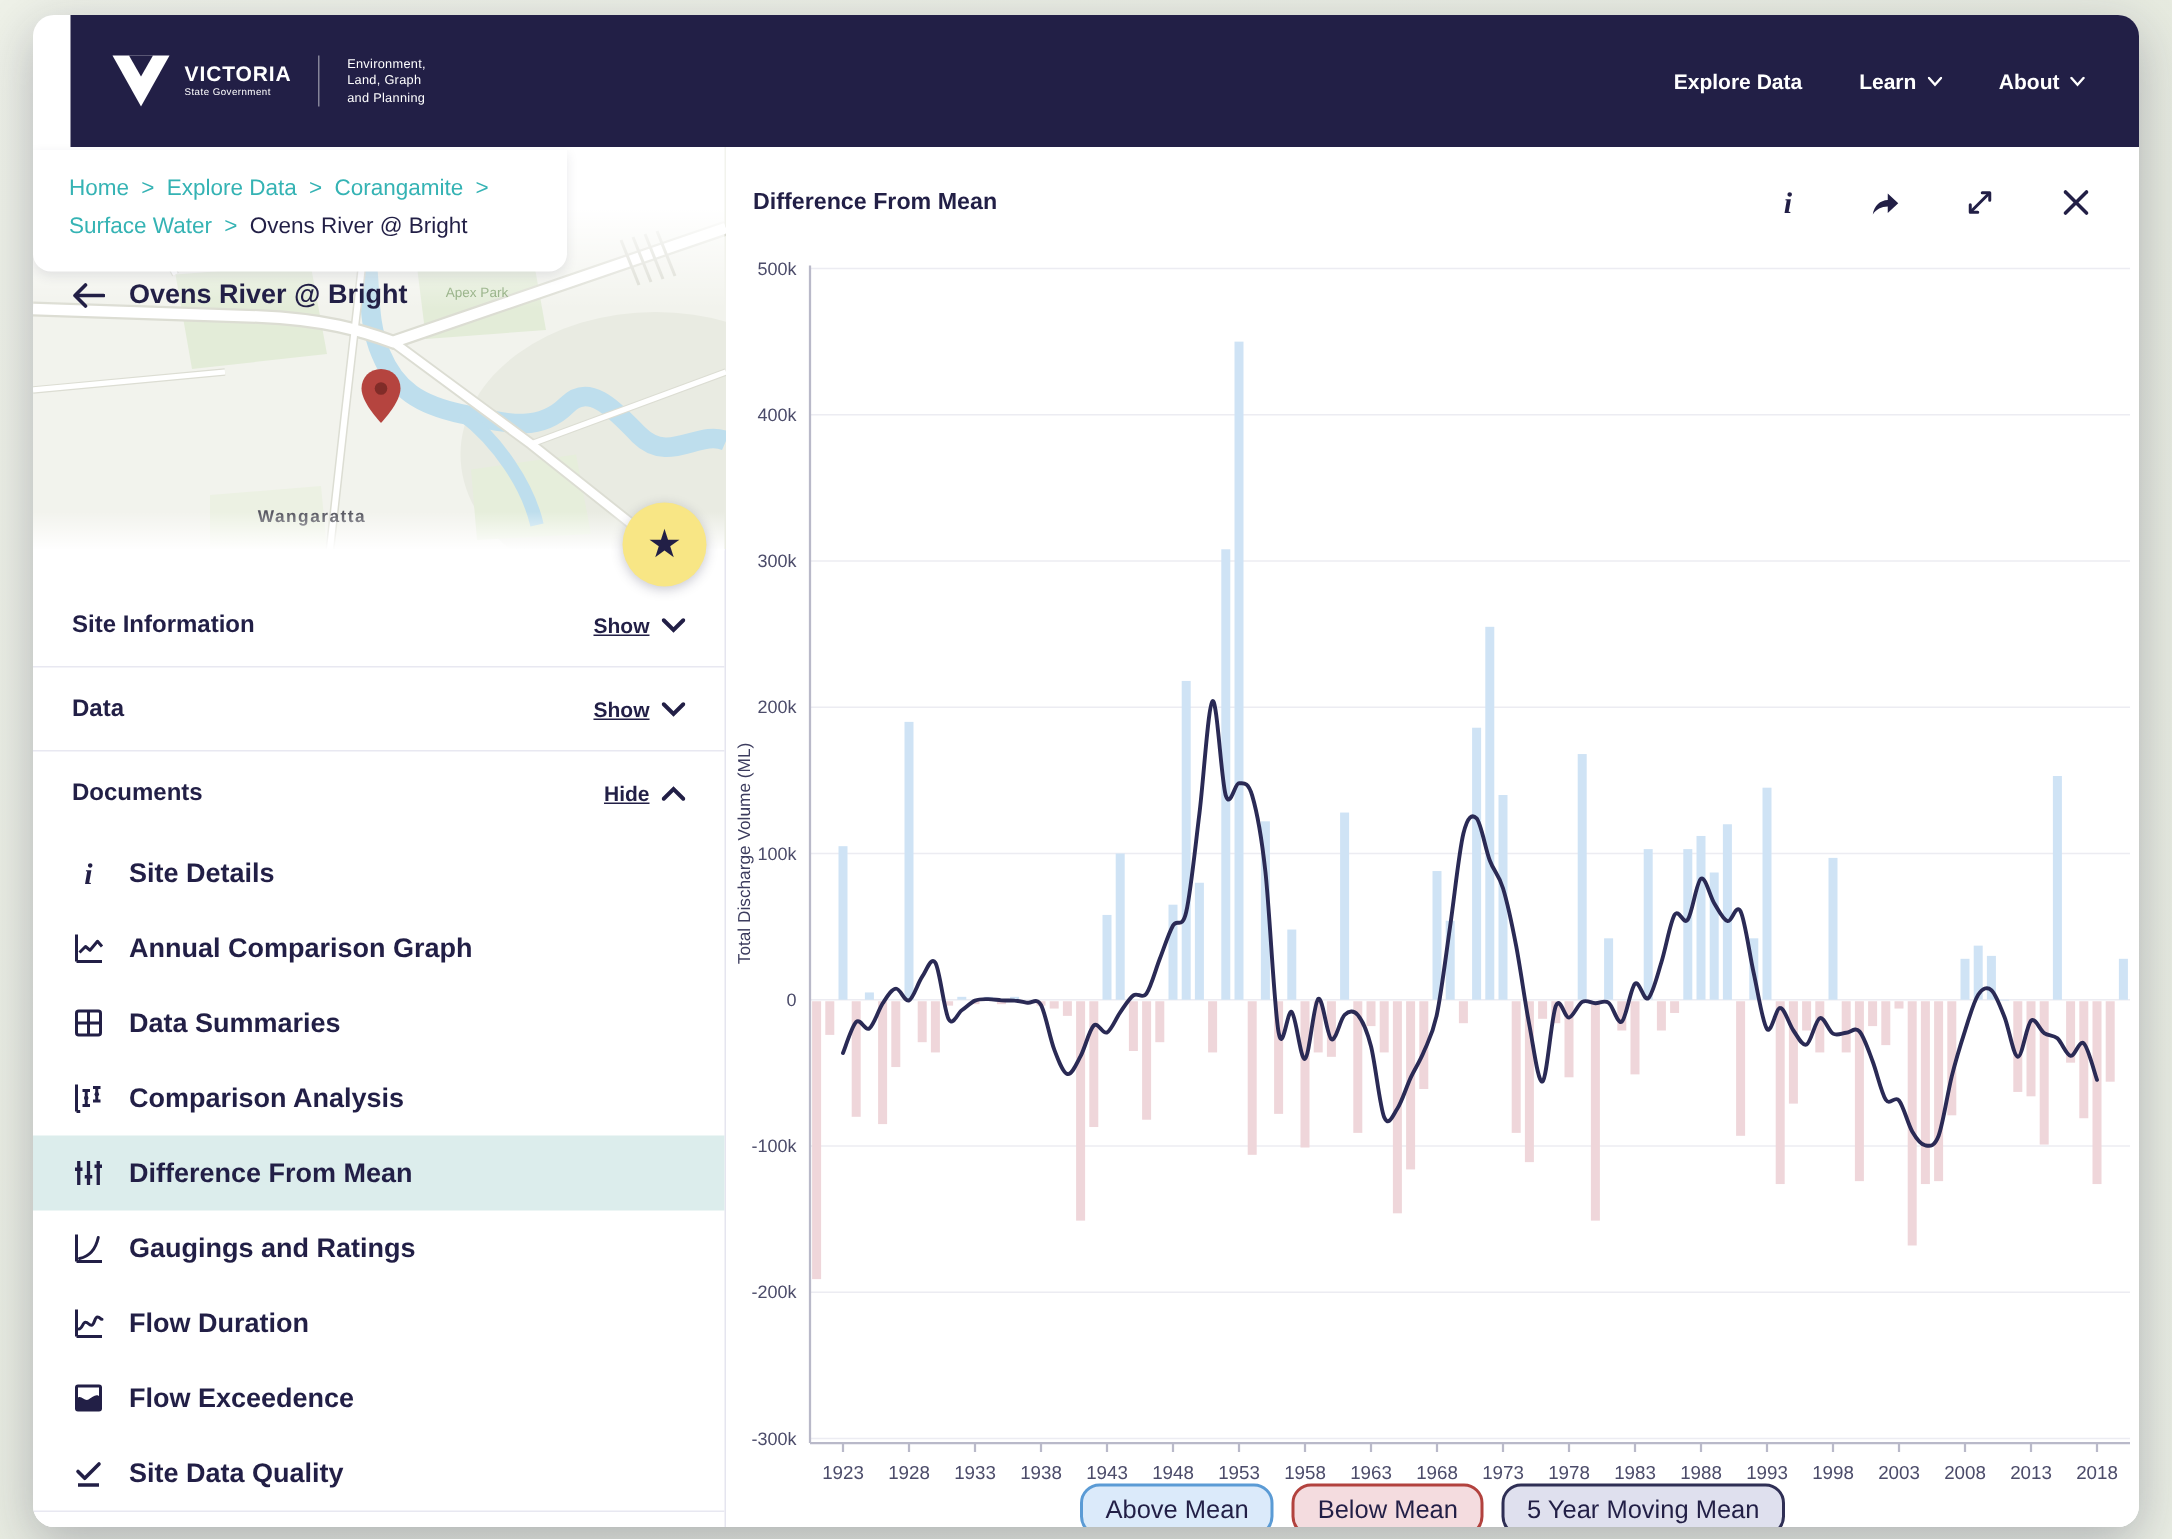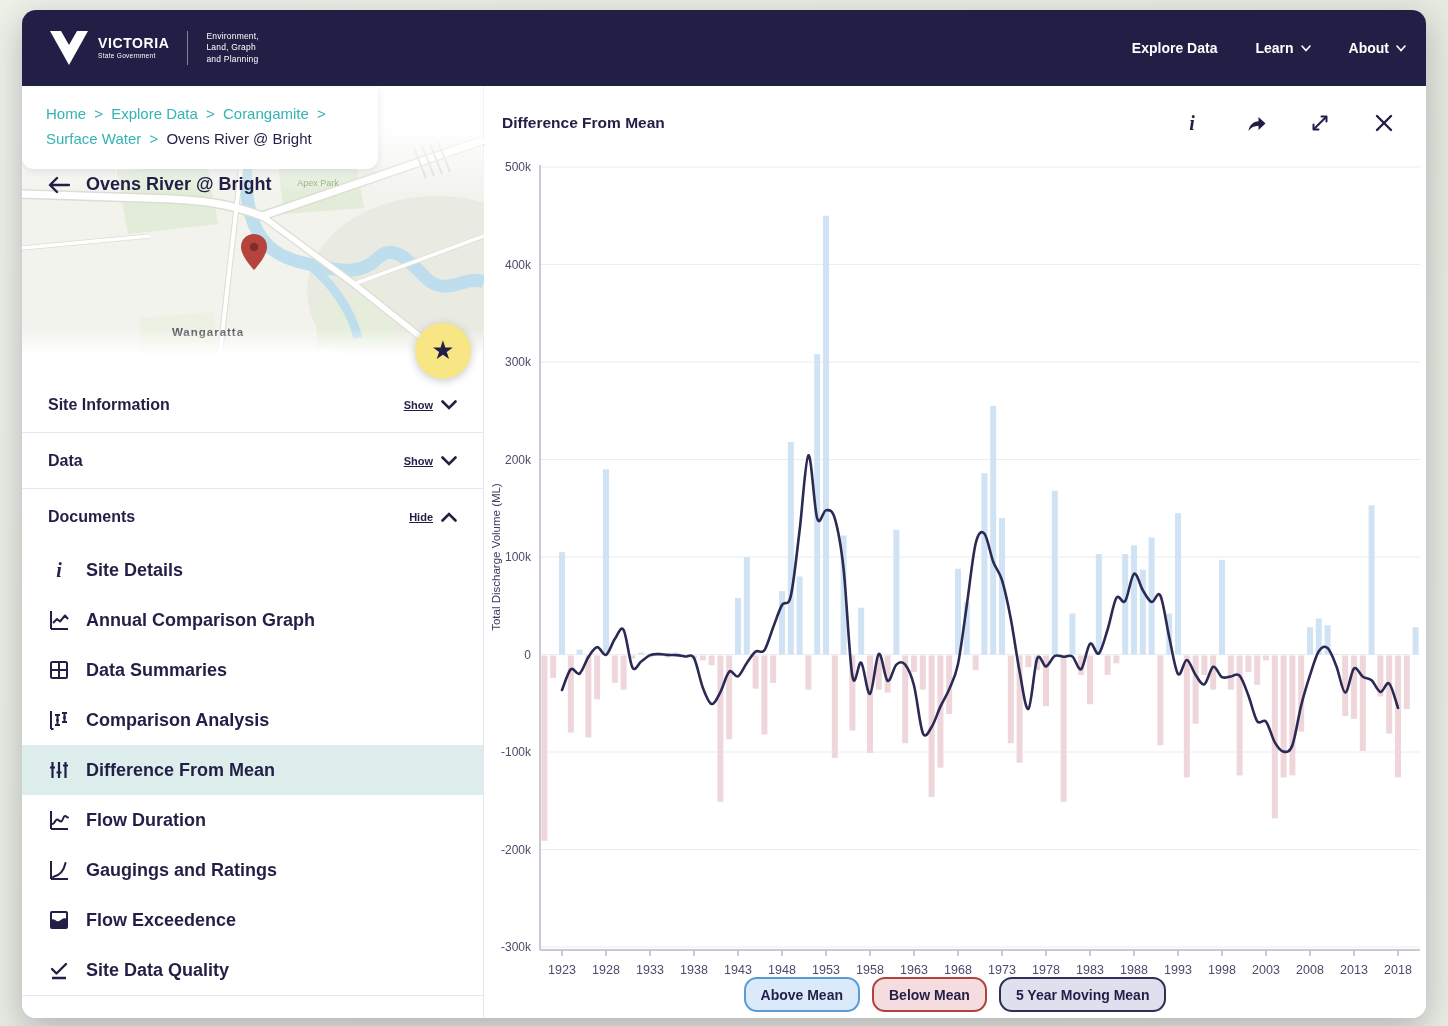--- a/index.html
+++ b/index.html
@@ -4,22 +4,22 @@
 <style>
   * { margin:0; padding:0; box-sizing:border-box; }
   html,body { width:1448px; height:1026px; overflow:hidden;
     font-family:"Liberation Sans", sans-serif;
     background:linear-gradient(140deg,#eef1e8 0%,#e6eadf 60%,#e9ede3 100%); }
   .window { position:absolute; left:22px; top:10px; width:1404px; height:1008px;
     background:#ffffff; border-radius:14px; overflow:hidden;
     box-shadow:0 10px 34px rgba(30,30,60,.28); }
 
   
-  .topbar { position:relative; height:76px; background:#221f46; display:flex; align-items:center;
-    padding:0 20px 0 26px; z-index:20; }
+  .topbar { position:relative; height:88px; background:#221f46; display:flex; align-items:center;
+    padding:0 36px 0 26px; z-index:20;margin-left:25px; }
   .logo-wrap { display:flex; align-items:center; gap:14px; }
   .logo-tri { width:42px; height:38px; }
   .brand-block { color:#fff; line-height:1.05; margin-left:-6px; }
   .brand-name { font-size:14px; font-weight:bold; letter-spacing:.6px; }
   .brand-sub { font-size:6.5px; letter-spacing:.3px; margin-top:2px; }
   .logo-divider { width:1px; height:34px; background:rgba(255,255,255,.45); margin:0 4px; }
   .dept-block { color:#fff; font-size:8.5px; line-height:1.35; letter-spacing:.2px; }
   .topnav { margin-left:auto; display:flex; align-items:center; gap:38px; }
   .nav-item { color:#fff; font-size:14px; font-weight:bold; display:flex; align-items:center;
     gap:7px; cursor:pointer; white-space:nowrap; }
@@ -54,21 +54,21 @@
     border-radius:50%; background:#f8e685; display:flex; align-items:center; justify-content:center;
     box-shadow:0 2px 8px rgba(40,40,70,.25); cursor:pointer; }
   .fav-star { font-size:26px; color:#221f46; line-height:1; margin-top:-2px; }
 
   
   .rows { margin-top:23px; }
   .sec-row { height:56px; display:flex; align-items:center; padding:0 26px 0 26px;
     border-bottom:1px solid #e8e8f1; cursor:pointer; }
   .sec-label { font-size:16px; font-weight:bold; color:#221f46; }
   .sec-right { margin-left:auto; display:flex; align-items:center; gap:8px; }
-  .sec-toggle { font-size:11px; font-weight:600; color:#221f46; text-decoration:underline; }
+  .sec-toggle { font-size:14px; font-weight:600; color:#221f46; text-decoration:underline; }
   .sec-chev { width:16px; height:10px; }
 
   .doc-list { }
   .doc-item { height:50px; display:flex; align-items:center; gap:16px; padding-left:26px;
     cursor:pointer; }
   .doc-item.active { background:#dcedec; }
   .doc-icon { width:22px; height:22px; flex:none; display:flex; }
   .doc-icon svg { width:22px; height:22px; }
   .doc-label { font-size:18px; font-weight:bold; color:#221f46; }
   .doc-end-rule { border-bottom:1px solid #e8e8f1; }
@@ -78,21 +78,21 @@
     display:flex; align-items:center; padding:14px 30px 0 18px; }
   .chart-title { font-size:15.5px; font-weight:bold; color:#221f46; }
   .chart-tools { margin-left:auto; display:flex; align-items:center; gap:40px; }
   .tool-btn { width:24px; height:24px; cursor:pointer; display:flex; align-items:center;
     justify-content:center; }
   .tool-btn svg { width:22px; height:22px; }
   #chart-svg { position:absolute; left:0; top:0; width:942px; height:900px; }
   .legend { position:absolute; left:0; bottom:10px; width:100%; display:flex;
     justify-content:center; gap:12px; z-index:5; }
   .pill { height:35px; display:flex; align-items:center; padding:0 15px; border-radius:13px;
-    font-size:14px; font-weight:700; color:#221f46; border:2px solid; cursor:pointer;
+    font-size:17px; font-weight:400; color:#221f46; border:2px solid; cursor:pointer;
     white-space:nowrap; }
 </style>
 </head>
 <body>
 
 <div class="window">
 
   <div class="topbar">
     <div class="logo-wrap">
       <svg class="logo-tri" viewBox="0 0 42 38">
@@ -255,33 +255,33 @@
                   <path d="M4.5 3v16M11 3v16M17.5 3v16"></path>
                   <path d="M2 8.5h5M8.5 13.5h5M15 6.5h5"></path>
                 </svg>
               </span>
               <span class="doc-label">Difference From Mean</span>
             </div>
             <div class="doc-item">
               <span class="doc-icon">
                 <svg viewBox="0 0 22 22" fill="none" stroke="#221f46" stroke-width="2">
                   <path d="M3 2v18M3 20h17"></path>
-                  <path d="M4.5 15c2.5 0 2.5-4.5 4.5-4.5s2 2 4 2 2-5.5 4-5.5 1.5 1.5 3 1.5" stroke-linecap="round"></path>
-                </svg>
-              </span>
-              <span class="doc-label">Flow Duration</span>
+                  <path d="M5 18c7-1.5 11-7 12.5-14" stroke-linecap="round"></path>
+                </svg>
+              </span>
+              <span class="doc-label">Gaugings and Ratings</span>
             </div>
             <div class="doc-item">
               <span class="doc-icon">
                 <svg viewBox="0 0 22 22" fill="none" stroke="#221f46" stroke-width="2">
                   <path d="M3 2v18M3 20h17"></path>
-                  <path d="M5 18c7-1.5 11-7 12.5-14" stroke-linecap="round"></path>
-                </svg>
-              </span>
-              <span class="doc-label">Gaugings and Ratings</span>
+                  <path d="M4.5 15c2.5 0 2.5-4.5 4.5-4.5s2 2 4 2 2-5.5 4-5.5 1.5 1.5 3 1.5" stroke-linecap="round"></path>
+                </svg>
+              </span>
+              <span class="doc-label">Flow Duration</span>
             </div>
             <div class="doc-item">
               <span class="doc-icon">
                 <svg viewBox="0 0 22 22" fill="none" stroke="#221f46" stroke-width="2">
                   <rect x="3" y="3" width="16" height="16" rx="1"></rect>
                   <path d="M3 11.5c3-3.5 5 2 8 .5s5-4.5 8-1.5V19H3z" fill="#221f46" stroke="none"></path>
                 </svg>
               </span>
               <span class="doc-label">Flow Exceedence</span>
             </div>

